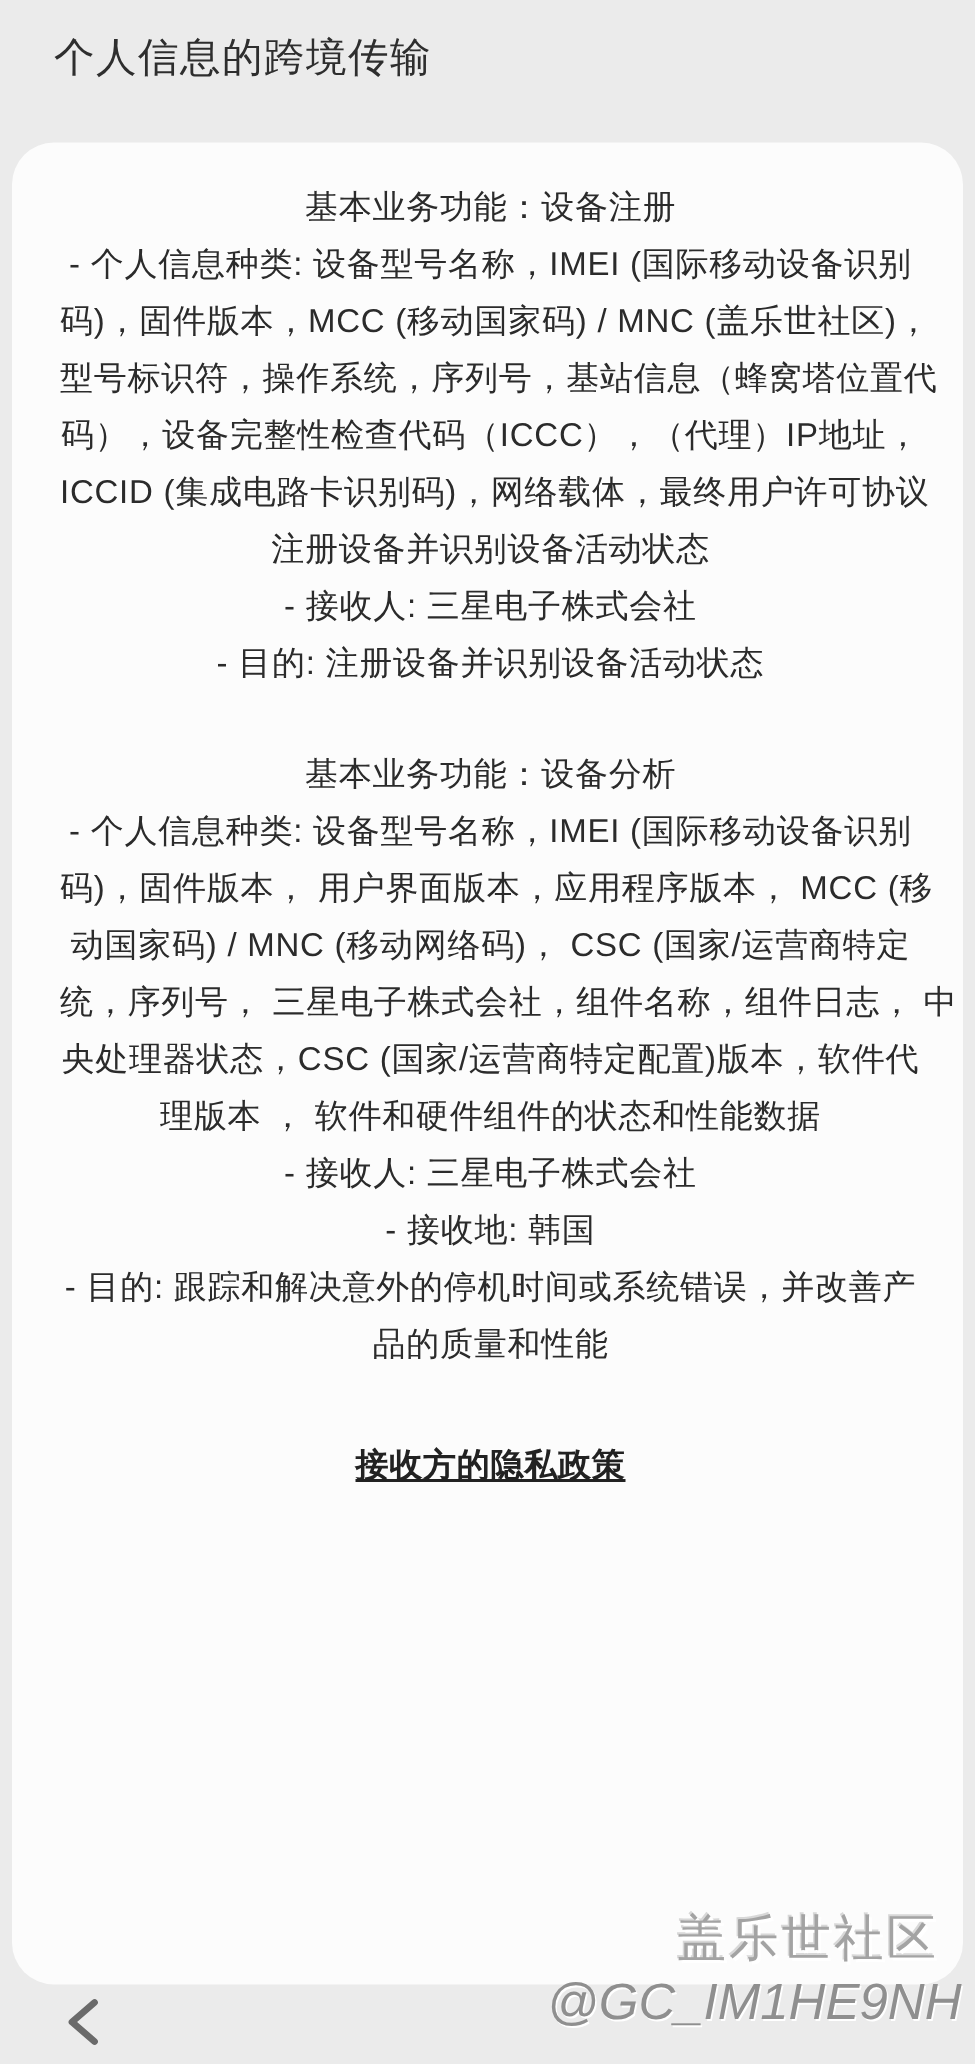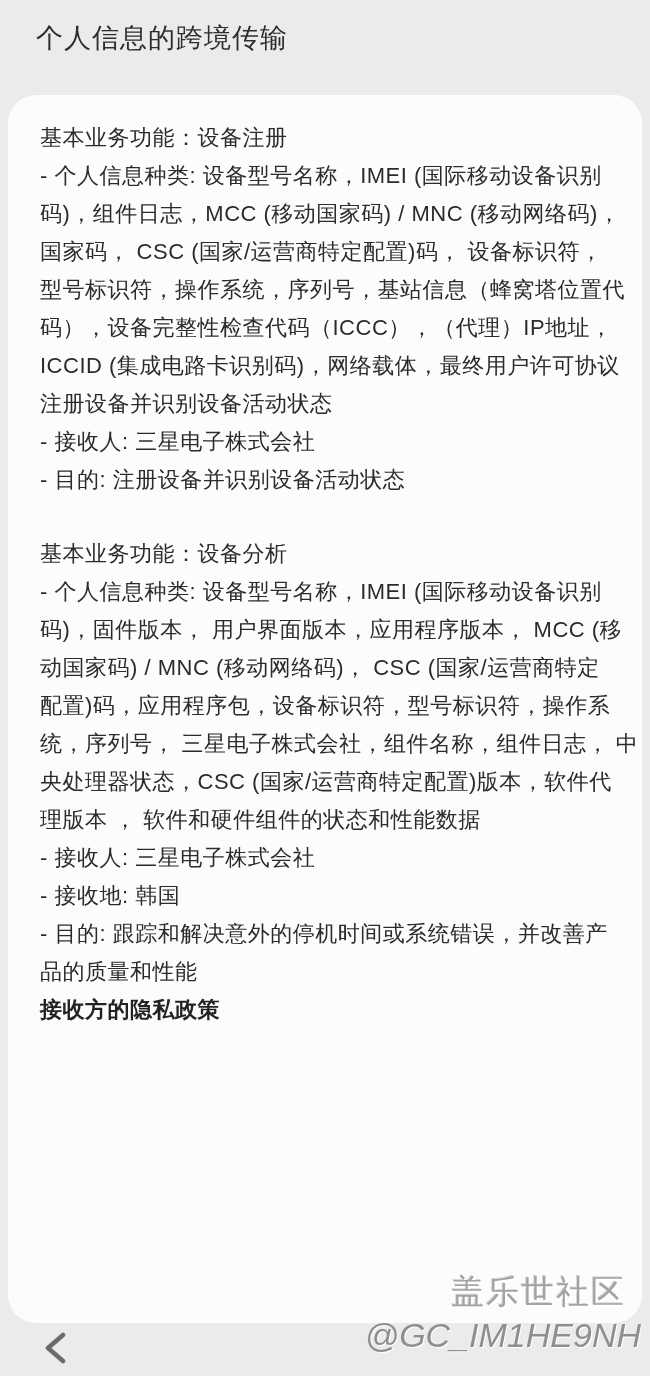--- a/index.html
+++ b/index.html
@@ -14,31 +14,32 @@
     position:absolute;left:36px;top:22px;
     font-size:27px;line-height:32px;color:#2e2e2e;
     letter-spacing:1px;white-space:nowrap;
   }
   .card{
     position:absolute;left:8px;top:95px;width:634px;height:1228px;
     box-sizing:border-box;
     background:#fcfcfc;border-radius:28px;
     padding:24px 28px 0 32px;
     overflow:hidden;
+    text-align:center;
   }
   .line{
     font-size:22px;line-height:38px;color:#2b2b2b;
     letter-spacing:0.5px;white-space:nowrap;
   }
   .section-gap{margin-top:36px;}
   .policy-link{
     display:inline-block;
     font-size:22px;line-height:38px;color:#222222;
-    font-weight:bold;
-    letter-spacing:0.5px;white-space:nowrap;cursor:pointer;
+    font-weight:bold;text-decoration:underline;
+    letter-spacing:0.5px;white-space:nowrap;cursor:pointer;margin-top:43px;
   }
   .watermark-community{
     position:absolute;right:22px;top:1270px;
     font-size:33px;font-weight:normal;color:#a3a3a3;
     letter-spacing:2px;
     text-shadow:2px 2px 0 #ffffff, -1px -1px 0 #d8d8d8;
     white-space:nowrap;pointer-events:none;
   }
   .watermark-handle{
     position:absolute;right:7px;top:1316px;
@@ -62,36 +63,34 @@
 
 <div class="screen">
 
   <div class="page-title">个人信息的跨境传输</div>
 
   <div class="card">
 
     <div>
       <div class="line">基本业务功能：设备注册</div>
       <div class="line">- 个人信息种类: 设备型号名称，IMEI (国际移动设备识别</div>
-      <div class="line">码)，组件日志，MCC (移动国家码) / MNC (移动网络码)，</div>
-      <div class="line">国家码， CSC (国家/运营商特定配置)码， 设备标识符，</div>
+      <div class="line">码)，固件版本，MCC (移动国家码) / MNC (盖乐世社区)，</div>
       <div class="line">型号标识符，操作系统，序列号，基站信息（蜂窝塔位置代</div>
       <div class="line">码），设备完整性检查代码（ICCC），（代理）IP地址，</div>
       <div class="line">ICCID (集成电路卡识别码)，网络载体，最终用户许可协议</div>
       <div class="line">注册设备并识别设备活动状态</div>
       <div class="line">- 接收人: 三星电子株式会社</div>
       <div class="line">- 目的: 注册设备并识别设备活动状态</div>
     </div>
 
     <div class="section-gap">
       <div class="line">基本业务功能：设备分析</div>
       <div class="line">- 个人信息种类: 设备型号名称，IMEI (国际移动设备识别</div>
       <div class="line">码)，固件版本， 用户界面版本，应用程序版本， MCC (移</div>
       <div class="line">动国家码) / MNC (移动网络码)， CSC (国家/运营商特定</div>
-      <div class="line">配置)码，应用程序包，设备标识符，型号标识符，操作系</div>
       <div class="line">统，序列号， 三星电子株式会社，组件名称，组件日志， 中</div>
       <div class="line">央处理器状态，CSC (国家/运营商特定配置)版本，软件代</div>
       <div class="line">理版本 ， 软件和硬件组件的状态和性能数据</div>
       <div class="line">- 接收人: 三星电子株式会社</div>
       <div class="line">- 接收地: 韩国</div>
       <div class="line">- 目的: 跟踪和解决意外的停机时间或系统错误，并改善产</div>
       <div class="line">品的质量和性能</div>
     </div>
 
     <a class="policy-link">接收方的隐私政策</a>

